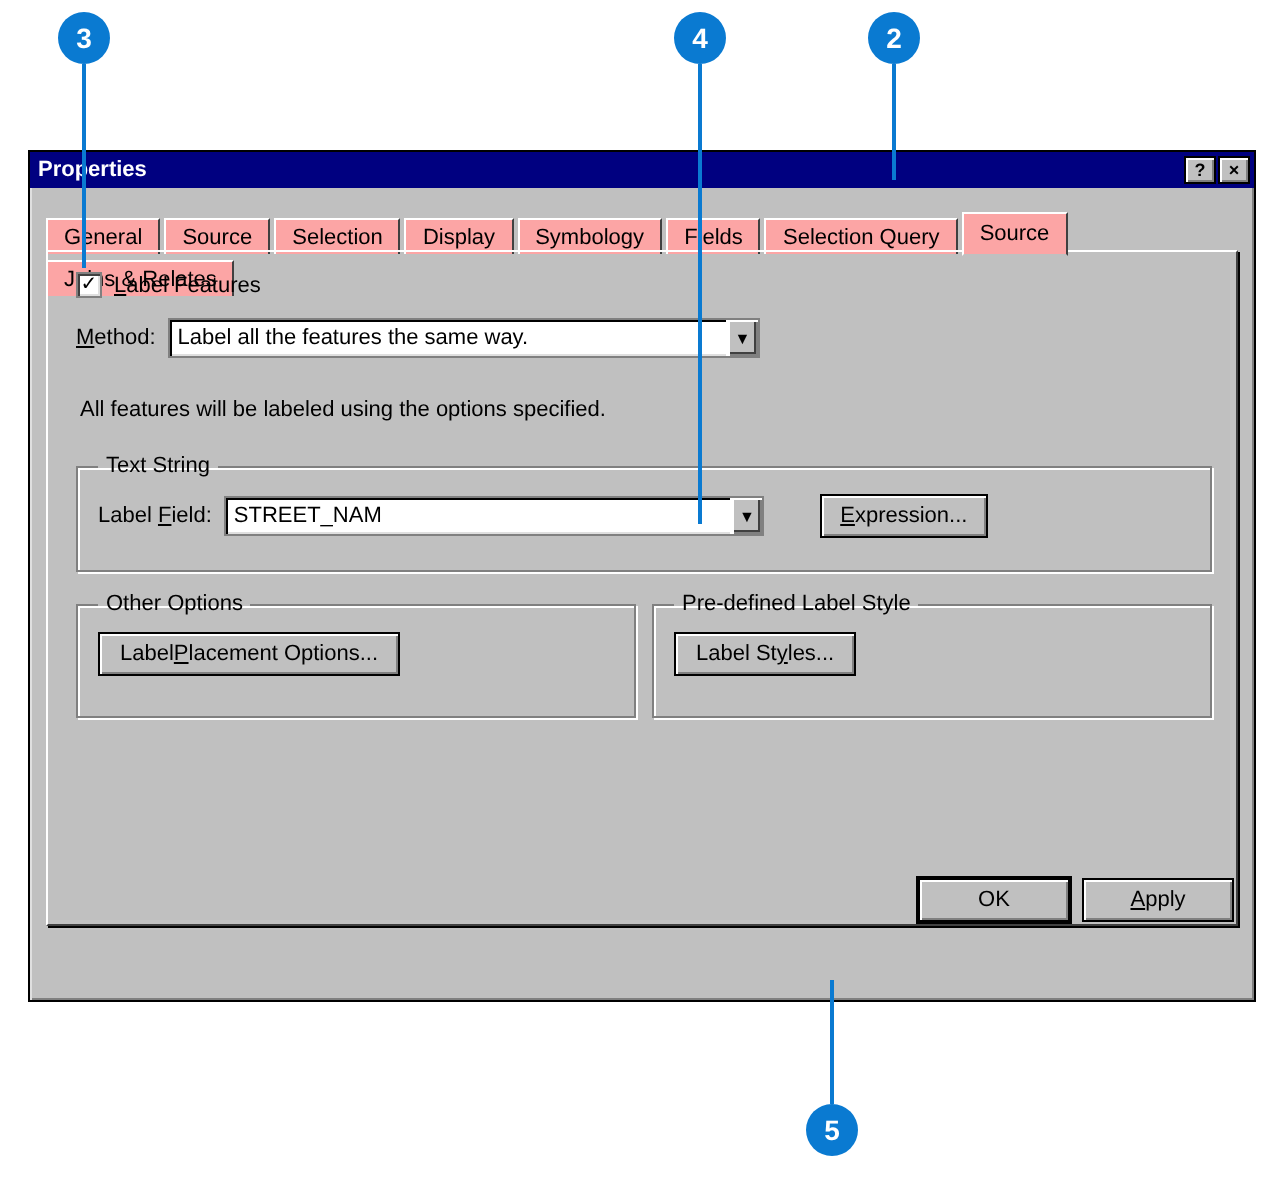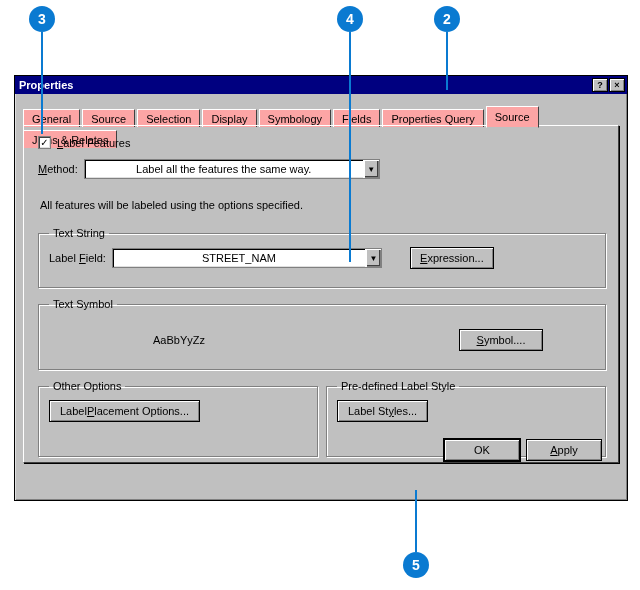--- a/index.html
+++ b/index.html
@@ -94,55 +94,54 @@
   }
   .check { color:#000; }
   .u { text-decoration: underline; }
   .select {
     display: inline-flex;
     align-items: center;
     background: #fff;
     border: 1px solid #808080;
     box-shadow: inset 1px 1px 0 #000, inset -1px -1px 0 #dfdfdf;
     height: 20px;
-    text-align: center;
   }
   .select .val { flex:1; padding: 0 4px; }
   .select .arrow {
     width: 16px; height: 18px;
     background: #c0c0c0;
     border-left: 1px solid #fff;
     box-shadow: inset 1px 1px 0 #fff, inset -1px -1px 0 #808080, inset -2px -2px 0 #404040;
     display:flex; align-items:center; justify-content:center;
     color:#000; font-size:8px;
   }
   fieldset {
     border: 1px solid #808080;
     box-shadow: 1px 1px 0 #fff, inset 1px 1px 0 #fff;
     margin: 0 0 10px 0;
-    padding: 8px 10px 18px 10px;
+    padding: 8px 10px 4px 10px;
     position: relative;
   }
   legend { padding: 0 4px; font-size: 11px; }
   .btn {
     display: inline-flex; align-items:center; justify-content:center;
     background: #c0c0c0;
     border: 1px solid #000;
     box-shadow: inset 1px 1px 0 #fff, inset -1px -1px 0 #808080;
     height: 22px;
     padding: 0 10px;
     font-size: 11px;
   }
   .btn.default {
     box-shadow: 0 0 0 1px #000, inset 1px 1px 0 #fff, inset -1px -1px 0 #808080;
   }
   .infotext { margin: 20px 0 16px 2px; }
   .footer {
     position: absolute;
-    right: 25px;
+    right: 10px;
     bottom: 10px;
     display: flex; gap: 6px;
   }
   .footer .btn { width: 76px; }
   .two-col { display:flex; gap:8px; }
   .two-col fieldset { flex:1; margin-bottom:0; }
 
   
   .callout {
     position: absolute;
@@ -187,21 +186,21 @@
 
   <div class="client">
 
     <div class="tabstrip">
       <span class="tab">General</span>
       <span class="tab">Source</span>
       <span class="tab">Selection</span>
       <span class="tab">Display</span>
       <span class="tab">Symbology</span>
       <span class="tab">Fields</span>
-      <span class="tab">Properties Query</span>
+      <span class="tab">Selection Query</span>
       <span class="tab active">Source</span>
       <span class="tab">Joins &amp; Relates</span>
     </div>
 
     <div class="tabpanel">
 
       <div class="row">
         <span class="checkbox">
             <span class="check">✓</span>
           </span>
@@ -213,46 +212,34 @@
         <span class="select" style="width:296px;">
           <span class="val">Label all the features the same way.</span>
           <span class="arrow">▼</span>
         </span>
       </div>
 
       <div class="infotext">All features will be labeled using the options specified.</div>
 
       <fieldset>
         <legend>Text String</legend>
-        <div class="row" style="margin-bottom:0;">
+        <div class="row" style="margin-bottom:12px;">
           <span><span>Label </span><span class="u">F</span><span>ield:</span></span>
           <span class="select" style="width:270px;">
             <span class="val">STREET_NAM</span>
             <span class="arrow">▼</span>
           </span>
           <span style="width:16px;"></span>
           <span class="btn" style="width:84px;">
               <span class="u">E</span>
               <span>xpression...</span>
             </span>
         </div>
       </fieldset>
 
-      <fieldset style="height:72px;">
-        <legend>Text Symbol</legend>
-        <div style="display:flex; align-items:center; height:44px;">
-          <div style="width:260px; text-align:center;">AaBbYyZz</div>
-          <div style="flex:1;"></div>
-          <span class="btn" style="width:84px;">
-              <span class="u">S</span>
-              <span>ymbol....</span>
-            </span>
-          <span style="width:52px;"></span>
-        </div>
-      </fieldset>
 
       <div class="two-col">
         <fieldset>
           <legend>Other Options</legend>
           <div class="row" style="margin-bottom:0; gap:8px;">
             <span class="btn">
                 <span>Label </span>
                 <span class="u">P</span>
                 <span>lacement Options...</span>
               </span>

